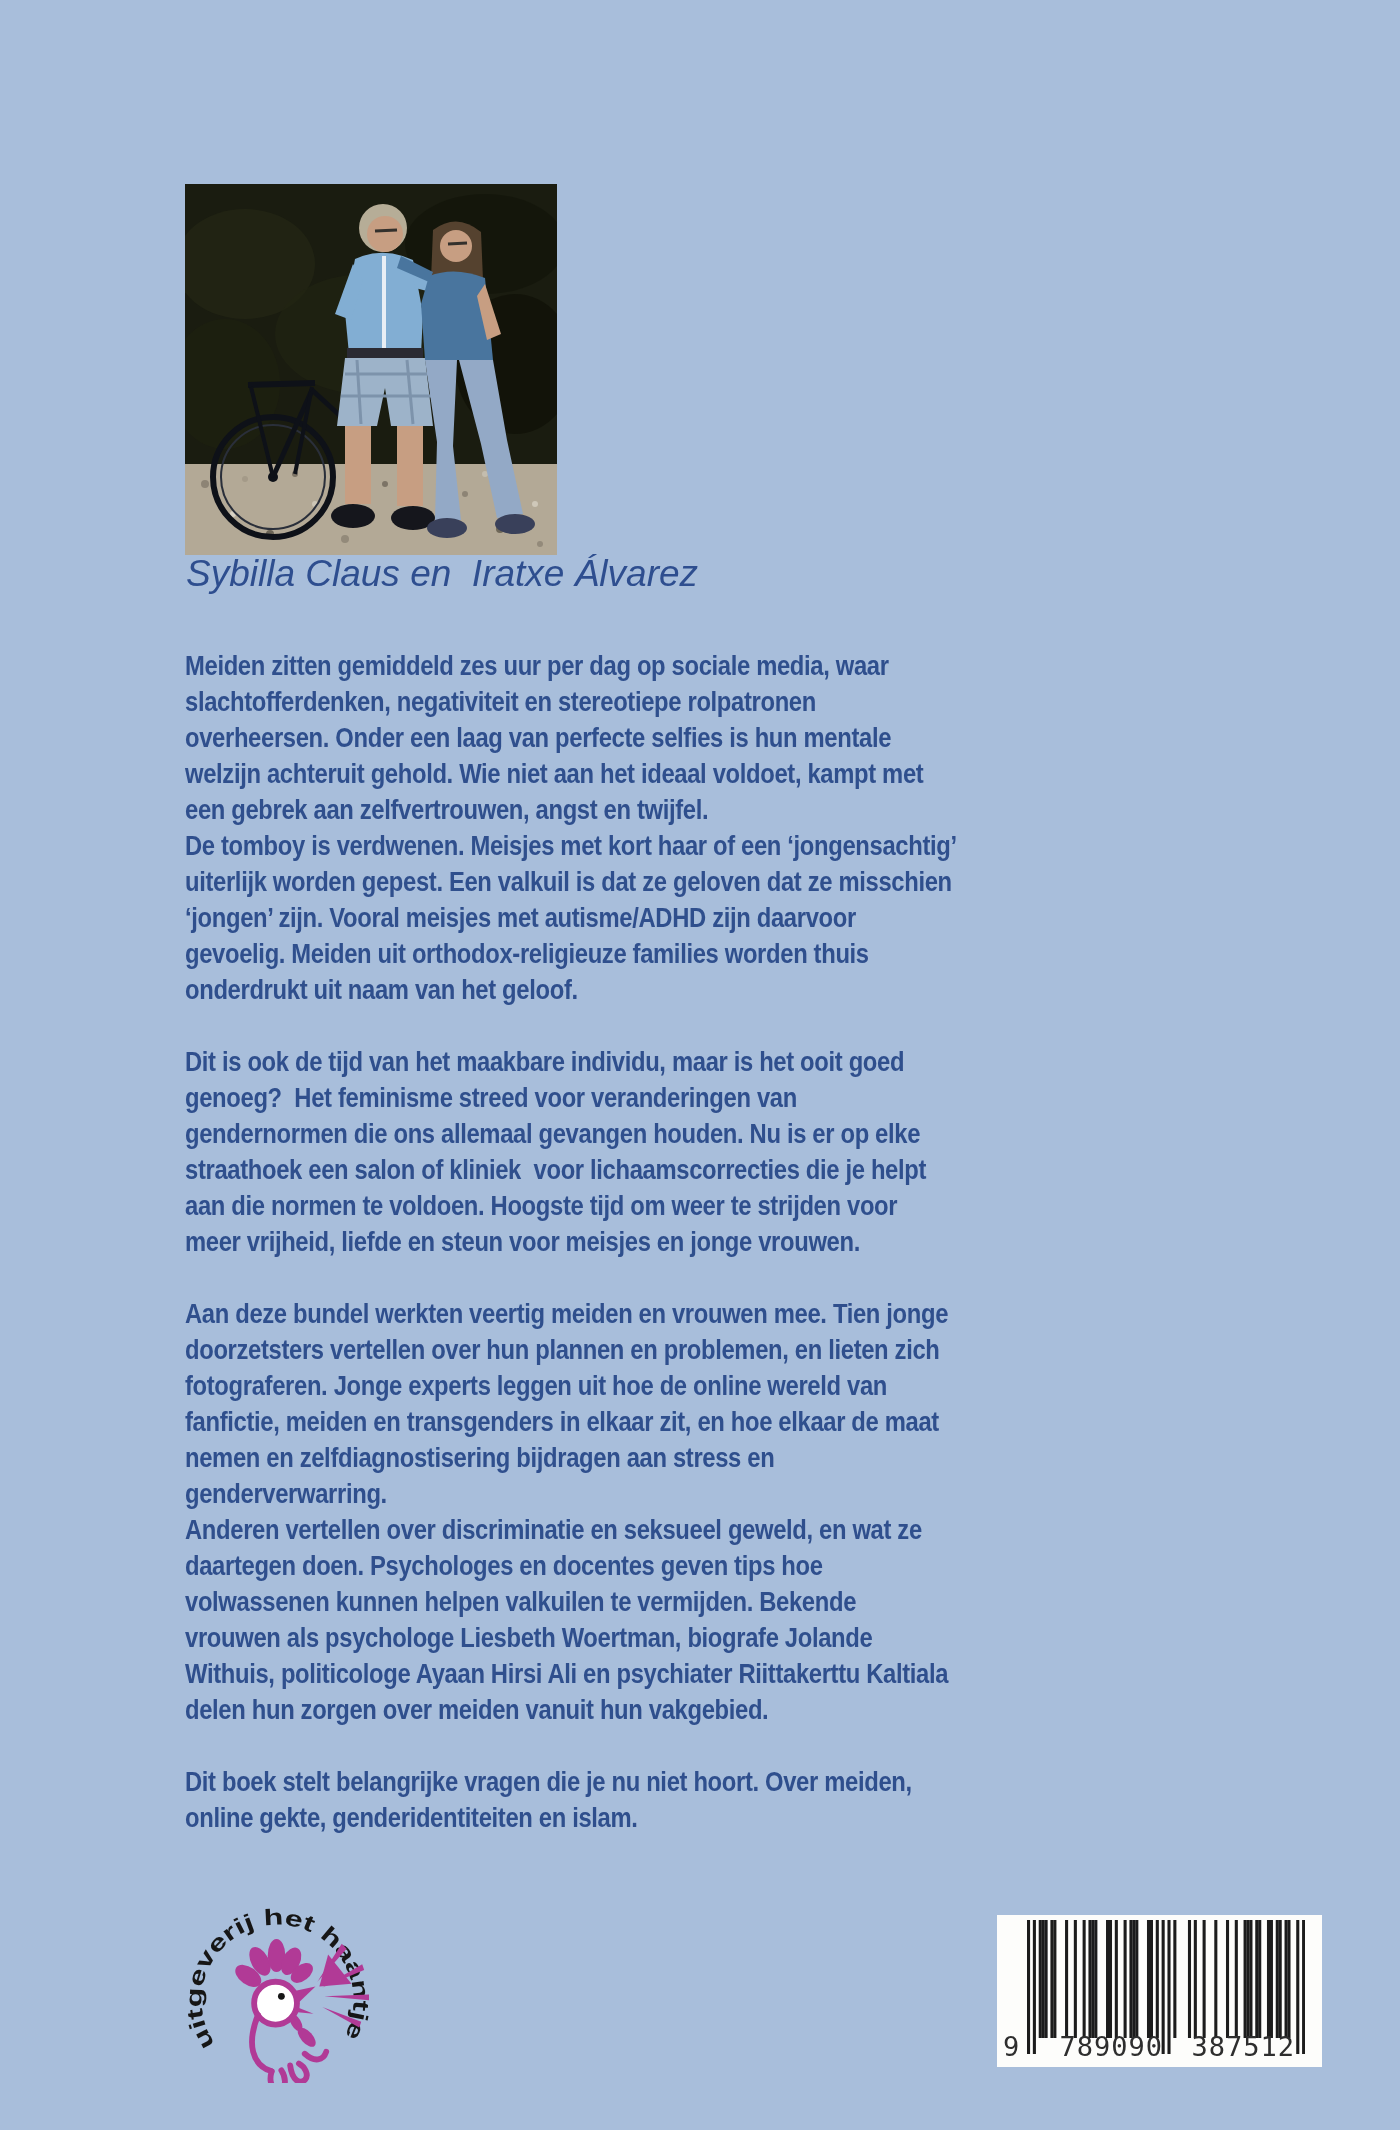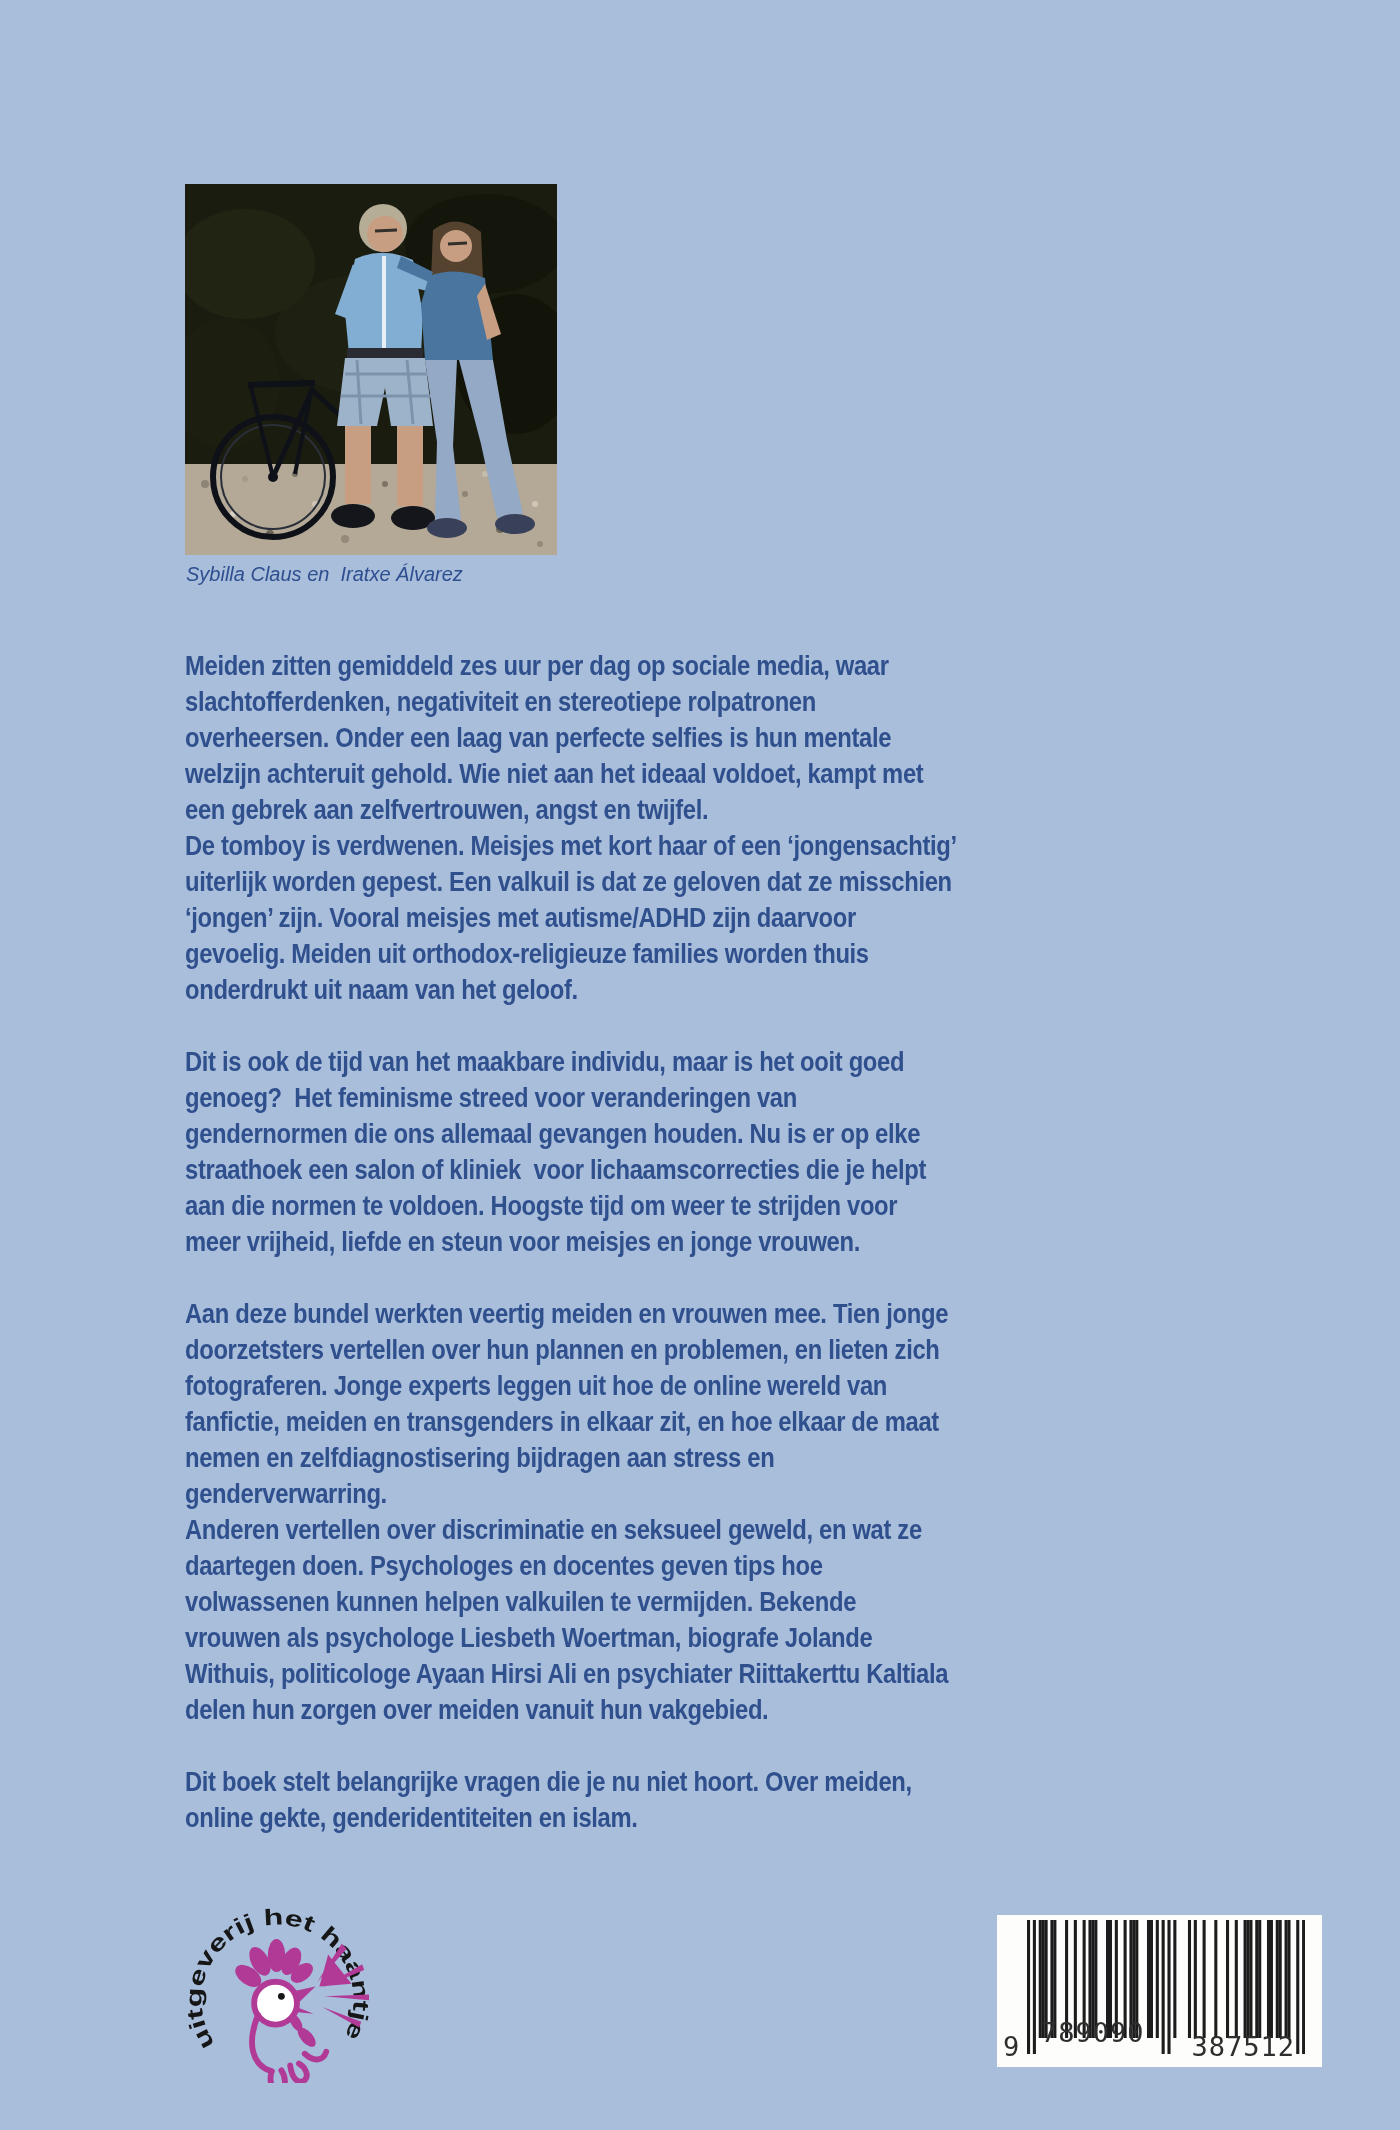--- a/index.html
+++ b/index.html
@@ -10,21 +10,21 @@
   }
   
   .photo{
     position:absolute;left:185px;top:184px;width:372px;height:371px;
     overflow:hidden;
   }
   .photo svg{display:block;}
   
   .caption{
     position:absolute;left:186px;top:558px;width:700px;
-    font-style:italic;font-size:20px;line-height:32px;
+    font-style:italic;font-size:37px;line-height:32px;
     color:#2e4e8f;white-space:pre-wrap;
   }
   
   .bodycopy{
     position:absolute;left:185px;top:648px;width:1150px;
     transform:scaleX(0.85);transform-origin:0 0;
     color:#2f4f8d;
     font-size:28px;font-weight:700;line-height:36px;letter-spacing:-0.4px;
   }
   .bodycopy p{margin:0 0 36px 0;white-space:pre-wrap;}
@@ -38,21 +38,21 @@
     position:absolute;left:997px;top:1915px;width:325px;height:152px;
     background:#fdfdfb;
   }
   .barcode-bars{position:absolute;left:30px;top:5px;}
   .barcode-digits{
     position:absolute;left:0;right:0;bottom:3px;height:32px;
     font-family:"DejaVu Sans Mono",monospace;font-size:27px;color:#2e2e2e;
     letter-spacing:1px;
   }
   .bc-nine{position:absolute;left:6px;bottom:2px;}
-  .bc-g1{position:absolute;left:44px;width:122px;bottom:16px;text-align:left;}
+  .bc-g1{position:absolute;left:44px;width:122px;bottom:2px;text-align:right;}
   .bc-g2{position:absolute;left:176px;width:122px;bottom:2px;text-align:right;}
 </style>
 </head>
 <body>
 
 <div class="photo">
   <svg width="372" height="371" viewBox="0 0 372 371">
 
     <rect x="0" y="0" width="372" height="371" fill="#1a1c10"></rect>
     <ellipse cx="60" cy="80" rx="70" ry="55" fill="#232614" opacity="0.8"></ellipse>

